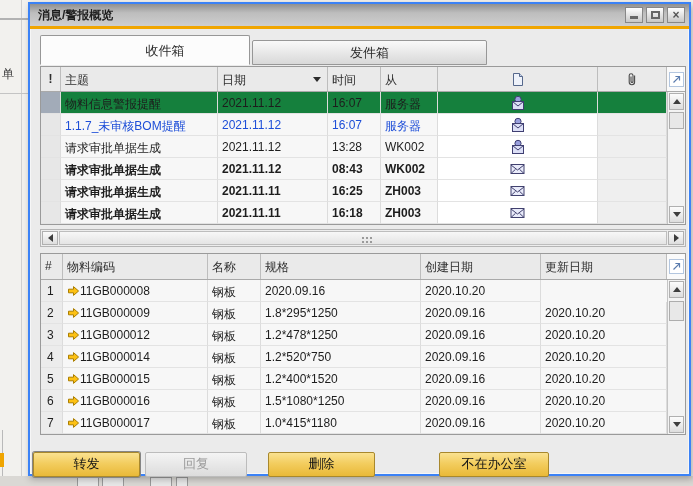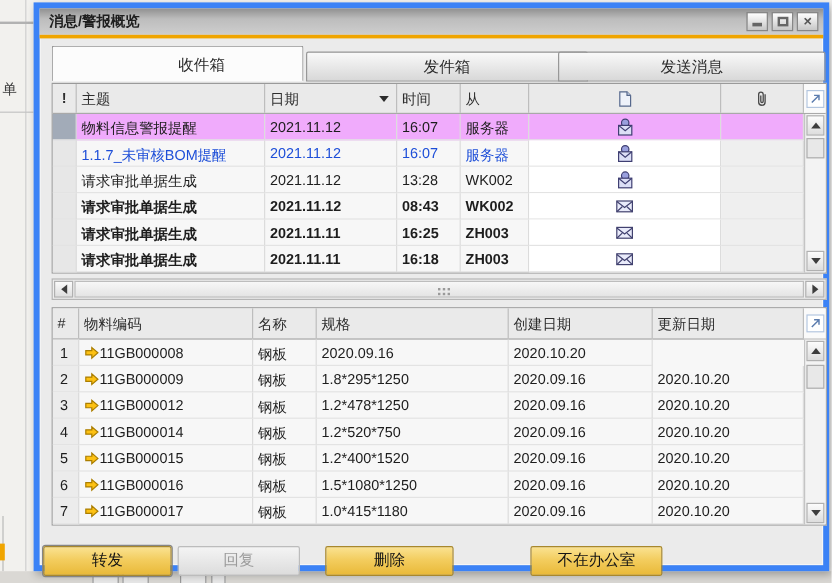--- a/index.html
+++ b/index.html
@@ -11,21 +11,21 @@
   .bg-vline2 { position:absolute; left:2px; top:430px; width:1px; height:46px; background:#b9b9b9; }
   .bg-hline1 { position:absolute; left:0; top:18px; width:28px; height:2px; background:#b2b2b2; }
   .bg-hline2 { position:absolute; left:0; top:93px; width:28px; height:1px; background:#c4c4c4; }
   .bg-char { position:absolute; left:2px; top:66px; font-size:12px; color:#3a3a3a; }
   .bg-orange-frag { position:absolute; left:0; top:453px; width:4px; height:14px; background:#f0a500; }
   .bg-bottom-strip { position:absolute; left:0; top:476px; width:693px; height:10px; background:#dad8d4; }
   .bg-sq { position:absolute; top:477px; height:9px; background:#e8e8e8; border:1px solid #9a9a9a; border-bottom:none; }
 
   
   .dialog { position:absolute; left:28px; top:2px; width:663px; height:474px;
-            background:#ebebeb; border:5px solid #3b82f6;
+            background:#ebebeb; border:2px solid #3b82f6;
             box-shadow:2px 3px 7px rgba(0,0,0,.28), inset 0 0 0 1px #f6f6f6; }
 
   .titlebar { position:absolute; left:0; top:0; right:0; height:22px;
               background:linear-gradient(#909090 0%, #bdbdbd 40%, #cecece 100%);
               display:flex; align-items:center; }
   .title-text { margin-left:8px; font-size:12px; font-weight:bold; color:#1e1e1e; }
   .win-btns { position:absolute; right:4px; top:3px; display:flex; gap:3px; }
   .win-btn { width:18px; height:16px; background:linear-gradient(#ffffff,#c7c7c7);
              border:1px solid #878787; position:relative; cursor:default;
              display:flex; align-items:center; justify-content:center; }
@@ -62,21 +62,21 @@
   
   .tbl1 { top:62px; height:159px; }
   .tbl1 .hdr { grid-template-columns:20px 157px 110px 53px 57px 160px 69px 18px; height:25px; }
   .t1-body { position:absolute; left:0; top:25px; right:18px; bottom:0; }
   .t1-row { display:grid; grid-template-columns:20px 157px 110px 53px 57px 160px 69px; height:22px; }
   .c-pri  { background:#e7e7e7; }
   .c-doc  { background:#ffffff; display:flex; align-items:center; justify-content:center; padding:0; }
   .c-clip { background:#efefef; }
   .t1-row.alert .cell { color:#1d4ed8; }
   .t1-row.unread .cell { font-weight:bold; }
-  .t1-row.selected .cell { background:#f0abfc; }
+  .t1-row.selected .cell { background:#15803d; }
   .t1-row.selected .c-pri { background:#a2abb8; }
 
   
   .tbl2 { top:249px; height:182px; }
   .tbl2 .hdr { grid-template-columns:22px 145px 53px 160px 120px 126px 18px; height:26px; }
   .t2-body { position:absolute; left:0; top:26px; right:18px; bottom:0; }
   .t2-row { display:grid; grid-template-columns:22px 145px 53px 160px 120px 126px; height:22px; }
   .c-idx { background:#ececec; text-align:left; padding-left:6px; }
   .c-code { display:flex; align-items:center; gap:0; padding-top:0; }
   .c-code span { padding-top:1px; }
@@ -151,21 +151,20 @@
         </div>
       <div class="win-btn">
           <span class="glyph-close">×</span>
         </div>
     </div>
   </div>
   <div class="accent"></div>
 
   <div class="tab active">收件箱</div>
   <div class="tab inactive t1">发件箱</div>
-  <div class="tab inactive t2">发送消息</div>
 
   <div class="tbl tbl1">
     <div class="hdr">
       <div class="hcell center" style="font-weight:bold;">!</div>
       <div class="hcell">主题</div>
       <div class="hcell">
         <span>日期</span>
         <span class="sort-desc"></span>
       </div>
       <div class="hcell">时间</div>

